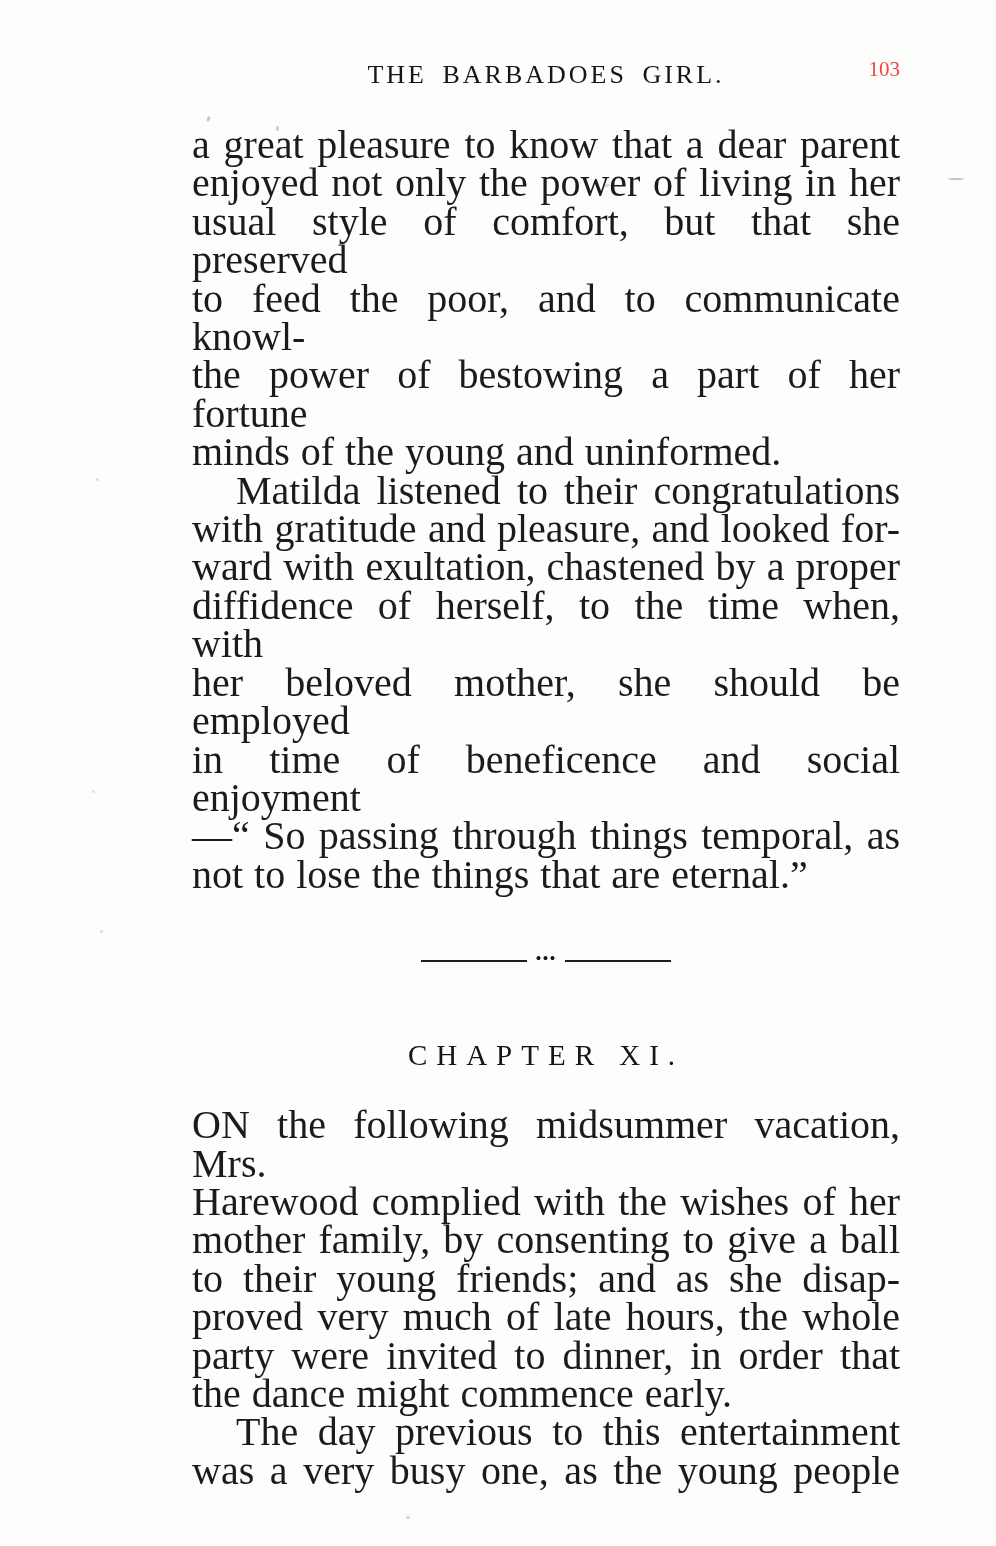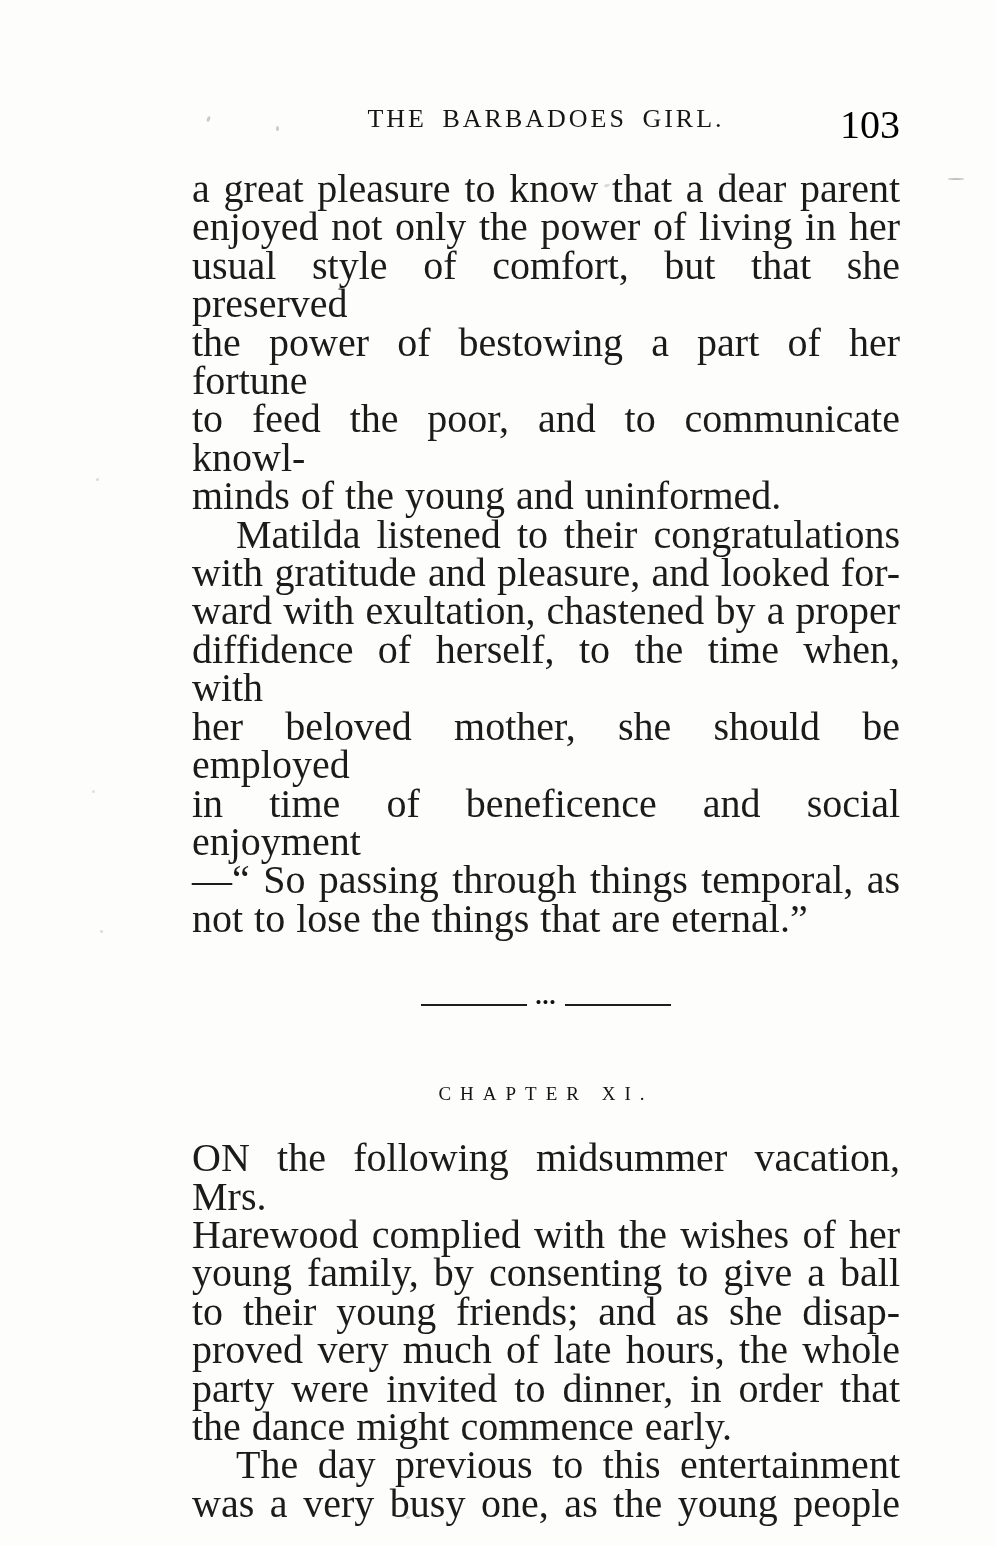--- a/index.html
+++ b/index.html
@@ -7,21 +7,21 @@
     padding: 0;
     background: #e9e9e7;
   }
   .page {
     position: relative;
     width: 996px;
     height: 1546px;
     margin: 0 auto;
     background: #fdfdfc;
     box-sizing: border-box;
-    padding: 104px 96px 0 192px;
+    padding: 60px 96px 0 192px;
     font-family: "Liberation Serif", "DejaVu Serif", serif;
     color: #1b1b1b;
     overflow: hidden;
   }
 
   
   .running-header {
     position: relative;
     height: 36px;
   }
@@ -32,22 +32,22 @@
     text-align: center;
     font-size: 26px;
     letter-spacing: 3px;
     word-spacing: 6px;
     color: #161616;
   }
   .page-number {
     position: absolute;
     right: 0;
     top: -3px;
-    font-size: 40px;
-    color: #000000;
+    font-size: 21px;
+    color: #ef4444;
   }
 
   
   .paragraph { margin: 0; }
   .paragraph.opening { margin-top: 30px; }
   .paragraph.chapter-body { margin-top: 34px; }
   .line {
     font-size: 40px;
     line-height: 38.4px;
     text-align: justify;
@@ -77,21 +77,21 @@
     letter-spacing: 1px;
     line-height: 1;
     color: #111;
     transform: translateY(-2px);
   }
 
   
   .chapter-heading {
     margin: 70px 0 0;
     text-align: center;
-    font-size: 19px;
+    font-size: 29px;
     font-weight: normal;
     letter-spacing: 9px;
     color: #151515;
   }
 
   
   .speck {
     position: absolute;
     background: #8a8a86;
     border-radius: 50%;
@@ -113,22 +113,22 @@
 
   <div class="running-header">
     <span class="header-title">THE BARBADOES GIRL.</span>
     <span class="page-number">103</span>
   </div>
 
   <div class="paragraph opening">
     <div class="line">a great pleasure to know that a dear parent</div>
     <div class="line">enjoyed not only the power of living in her</div>
     <div class="line">usual style of comfort, but that she preserved</div>
+    <div class="line">to feed the poor, and to communicate knowl-</div>
     <div class="line">the power of bestowing a part of her fortune</div>
-    <div class="line">to feed the poor, and to communicate knowl-</div>
     <div class="line end">minds of the young and uninformed.</div>
   </div>
 
   <div class="paragraph">
     <div class="line indent">Matilda listened to their congratulations</div>
     <div class="line">with gratitude and pleasure, and looked for-</div>
     <div class="line">ward with exultation, chastened by a proper</div>
     <div class="line">diffidence of herself, to the time when, with</div>
     <div class="line">her beloved mother, she should be employed</div>
     <div class="line">in time of beneficence and social enjoyment</div>
@@ -140,21 +140,21 @@
     <span class="rule"></span>
     <span class="orn">•••</span>
     <span class="rule"></span>
   </div>
 
   <h2 class="chapter-heading">CHAPTER XI.</h2>
 
   <div class="paragraph chapter-body">
     <div class="line">ON the following midsummer vacation, Mrs.</div>
     <div class="line">Harewood complied with the wishes of her</div>
-    <div class="line">young family, by consenting to give a ball</div>
+    <div class="line">mother family, by consenting to give a ball</div>
     <div class="line">to their young friends; and as she disap-</div>
     <div class="line">proved very much of late hours, the whole</div>
     <div class="line">party were invited to dinner, in order that</div>
     <div class="line end">the dance might commence early.</div>
   </div>
 
   <div class="paragraph">
     <div class="line indent">The day previous to this entertainment</div>
     <div class="line">was a very busy one, as the young people</div>
   </div>

